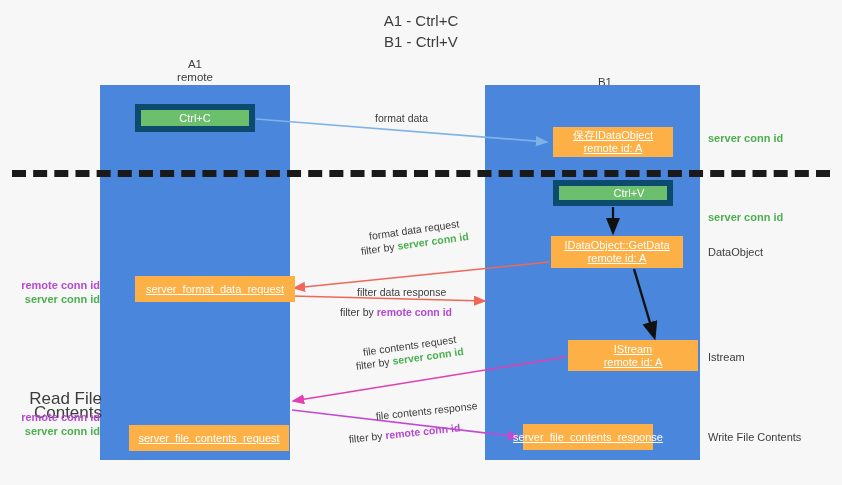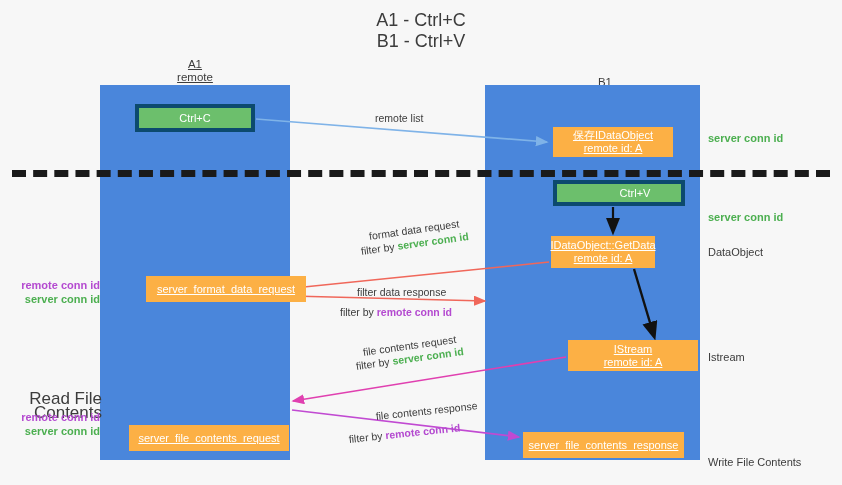--- a/index.html
+++ b/index.html
@@ -8,28 +8,28 @@
     background:#f7f7f7;
     font-family:"Liberation Sans","DejaVu Sans",sans-serif;
     position:relative;overflow:hidden;
   }
   #stage{position:absolute;left:0;top:0;width:842px;height:485px;}
   .abs{position:absolute;}
 
   
   #title{
     left:0;top:10px;width:842px;text-align:center;
-    font-size:18px;color:#3c3c3c;line-height:21px;
+    font-size:15px;color:#3c3c3c;line-height:21px;
     white-space:pre-line;
   }
 
   
   .col-head{
     font-size:11.5px;color:#3c3c3c;text-align:center;
-    line-height:13px;white-space:pre-line;text-decoration:underline;
+    line-height:13px;white-space:pre-line;
   }
   #head-a1{left:130px;top:58px;width:130px;}
   #head-b1{left:540px;top:76px;width:130px;}
 
   
   .lane{background:#4a86db;}
   #lane-a{left:100px;top:85px;width:190px;height:375px;}
   #lane-b{left:485px;top:85px;width:215px;height:375px;}
 
   
@@ -38,43 +38,43 @@
     border-top:7px dashed #1a1a1a;
   }
 
   
   .box{
     box-sizing:border-box;
     display:flex;align-items:center;justify-content:center;
     text-align:center;color:#ffffff;
     font-size:11px;line-height:13px;white-space:pre-line;
   }
-  .box-green{background:#6cbf6c;border:4px solid #0c4a6e;}
+  .box-green{background:#6cbf6c;border:6px solid #0c4a6e;}
   .box-orange{background:#fbb css-fix;text-decoration:underline;}
   .box-orange{background:#fcb045;}
 
   #b-ctrlc{left:135px;top:104px;width:120px;height:28px;}
   #b-save{left:553px;top:127px;width:120px;height:30px;}
-  #b-ctrlv{left:553px;top:180px;width:132px;height:26px;padding-left:32px;}
-  #b-getdata{left:551px;top:236px;width:104px;height:32px;}
-  #b-fmtreq{left:146px;top:276px;width:160px;height:26px;}
+  #b-ctrlv{left:553px;top:180px;width:120px;height:26px;padding-left:32px;}
+  #b-getdata{left:551px;top:236px;width:132px;height:32px;}
+  #b-fmtreq{left:135px;top:276px;width:160px;height:26px;}
   #b-fmtresp{left:489px;top:289px;width:157px;height:24px;}
   #b-istream{left:568px;top:340px;width:130px;height:31px;}
   #b-filereq{left:129px;top:392px;width:160px;height:26px;margin-top:33px;}
-  #b-fileresp{left:523px;top:424px;width:161px;height:26px;margin-top:8px;}
+  #b-fileresp{left:523px;top:424px;width:130px;height:26px;}
 
   
   .side{font-size:11px;color:#3c3c3c;line-height:14px;}
   .bold-green{color:#4caf50;font-weight:bold;}
   .bold-purple{color:#b44ad0;font-weight:bold;}
   #s-conn1{left:708px;top:131px;}
   #s-conn2{left:708px;top:210px;}
   #s-dataobject{left:708px;top:245px;}
   #s-istream{left:708px;top:350px;}
-  #s-writefile{left:708px;top:455px;}
+  #s-writefile{left:708px;top:430px;}
 
   #s-left-ids{left:8px;top:278px;width:92px;text-align:right;
                font-size:11px;line-height:14px;font-weight:bold;}
   #s-readfile{left:8px;top:392px;width:94px;text-align:right;
               font-size:17px;color:#3c3c3c;line-height:14px;}
   #s-left-ids2{left:8px;top:410px;width:92px;text-align:right;
                font-size:11px;line-height:14px;font-weight:bold;}
 
   
   .mid-lbl{font-size:10.5px;color:#3c3c3c;line-height:14px;white-space:nowrap;}
@@ -167,21 +167,21 @@
     <div class="bold-green">server conn id</div>
   </div>
 
   <div class="abs" id="s-readfile">Read File Contents</div>
 
   <div class="abs" id="s-left-ids2">
     <div class="bold-purple">remote conn id</div>
     <div class="bold-green">server conn id</div>
   </div>
 
-  <div class="abs mid-lbl" id="l-formatlist">remote list</div>
+  <div class="abs mid-lbl" id="l-formatlist">format data</div>
 
   <div class="abs mid-lbl" id="l-fdreq">format data request</div>
   <div class="abs mid-lbl" id="l-fdreq2">
     <span>filter by </span><b class="bold-green">server conn id</b>
   </div>
 
   <div class="abs mid-lbl" id="l-fdresp">filter data response</div>
   <div class="abs mid-lbl" id="l-fdresp2">
     <span>filter by </span><b class="bold-purple">remote conn id</b>
   </div>

